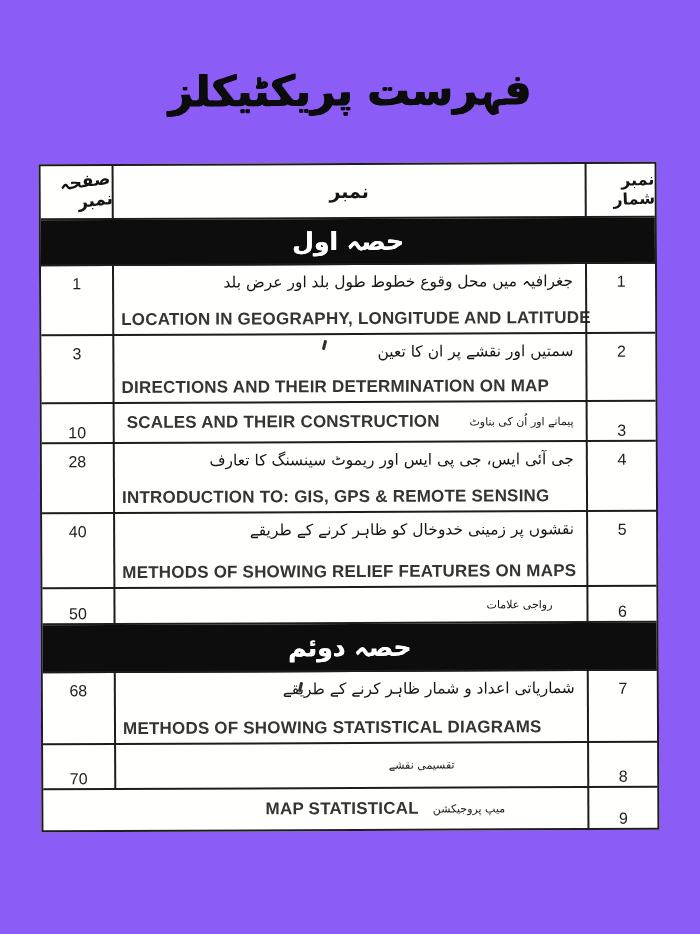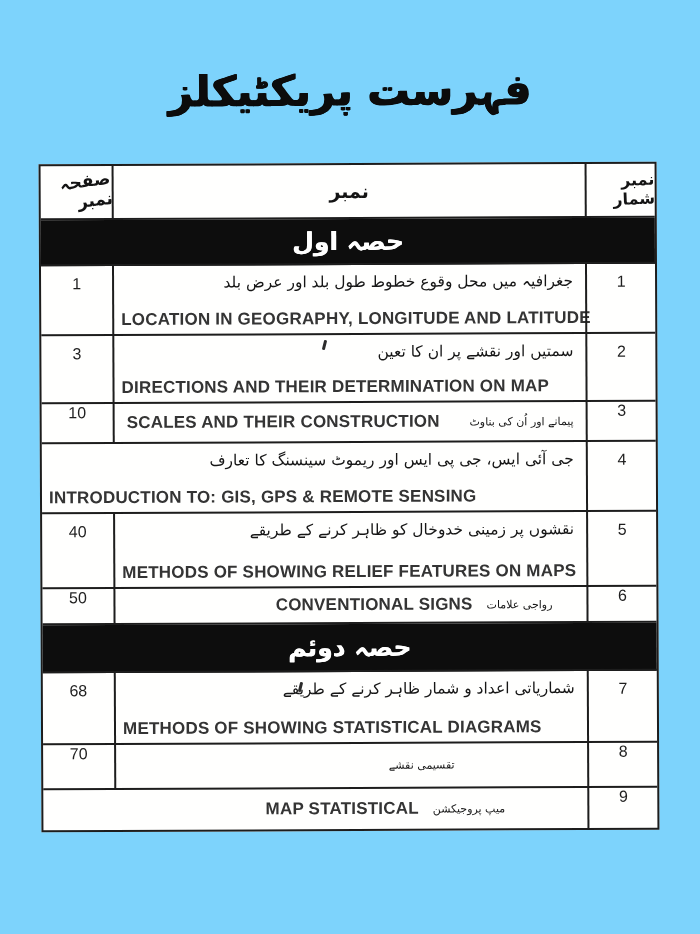--- a/index.html
+++ b/index.html
@@ -5,21 +5,21 @@
   * { box-sizing: border-box; margin: 0; padding: 0; }
   html, body { width: 700px; height: 934px; }
   body {
     background: #ffffff;
     font-family: "Liberation Sans", sans-serif;
     position: relative;
     overflow: hidden;
   }
   .page {
     position: absolute; inset: 0;
-    background: #7dd3fc;
+    background: #8b5cf6;
     padding-left: 24px;
   }
   .urdu { font-family: "DejaVu Sans", sans-serif; direction: rtl; }
 
   
   .doc-title {
     position: absolute; top: 66px; left: 0; width: 100%;
     text-align: center;
     font-family: "DejaVu Sans", sans-serif;
     font-size: 42px; font-weight: bold; color: #0c0c0c;
@@ -41,21 +41,21 @@
   .num-cell {
     flex: 0 0 73px; width: 73px;
     display: flex; justify-content: center;
     font-size: 16px; color: #1f1f1f;
     font-family: "Liberation Sans", sans-serif;
   }
   .page-col  { border-right: 2px solid #1d1d1d; }
   .serial-col{ flex: 0 0 70px; width: 70px; border-left: 2px solid #1d1d1d; }
 
   .two-line .num-cell { align-items: flex-start; padding-top: 9px; }
-  .one-line .num-cell { align-items: flex-start; }
+  .one-line .num-cell { align-items: flex-end; }
 
   .title-col { flex: 1 1 auto; min-width: 0; }
 
   
   .header-row { height: 54px; }
   .header-row .cell {
     display: flex; align-items: center; justify-content: center;
     font-family: "DejaVu Sans", sans-serif;
     font-weight: bold; color: #141414;
   }
@@ -161,20 +161,23 @@
       <div class="cell title-col spread">
         <span class="eng">SCALES AND THEIR CONSTRUCTION</span>
         <span class="urdu-inline urdu">پیمانے اور اُن کی بناوٹ</span>
       </div>
       <div class="cell num-cell serial-col">
         <span>3</span>
       </div>
     </div>
 
     <div class="row entry two-line" style="height:70px">
+      <div class="cell num-cell page-col">
+        <span>28</span>
+      </div>
       <div class="cell title-col">
         <div class="urdu-line urdu">جی آئی ایس، جی پی ایس اور ریموٹ سینسنگ کا تعارف</div>
         <div class="eng">INTRODUCTION TO: GIS, GPS &amp; REMOTE SENSING</div>
       </div>
       <div class="cell num-cell serial-col">
         <span>4</span>
       </div>
     </div>
 
     <div class="row entry two-line" style="height:75px">
@@ -188,21 +191,20 @@
       <div class="cell num-cell serial-col">
         <span>5</span>
       </div>
     </div>
 
     <div class="row entry one-line" style="height:36px">
       <div class="cell num-cell page-col">
         <span>50</span>
       </div>
       <div class="cell title-col endright">
-        <span class="eng">CONVENTIONAL SIGNS</span>
         <span class="urdu-inline urdu">رواجی علامات</span>
       </div>
       <div class="cell num-cell serial-col">
         <span>6</span>
       </div>
     </div>
 
     <div class="banner urdu" style="height:48px">حصہ دوئم</div>
 
     <div class="row entry two-line" style="height:72px">

